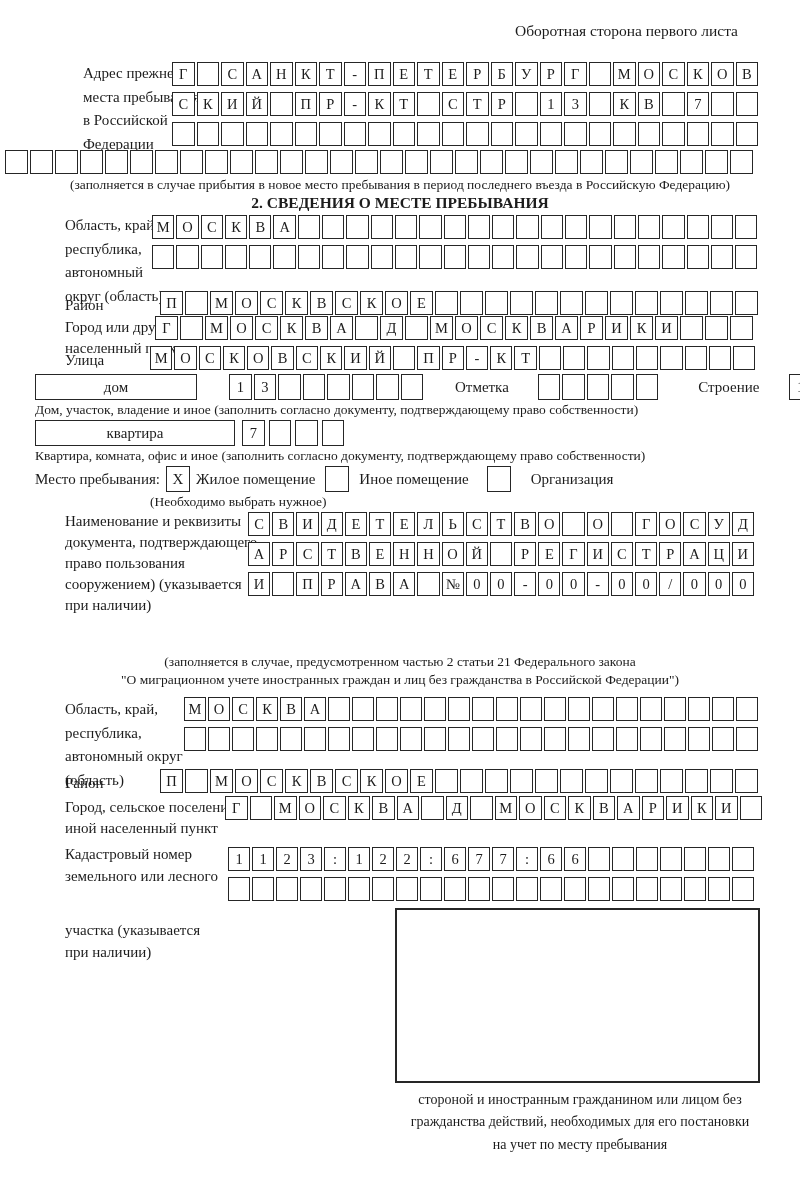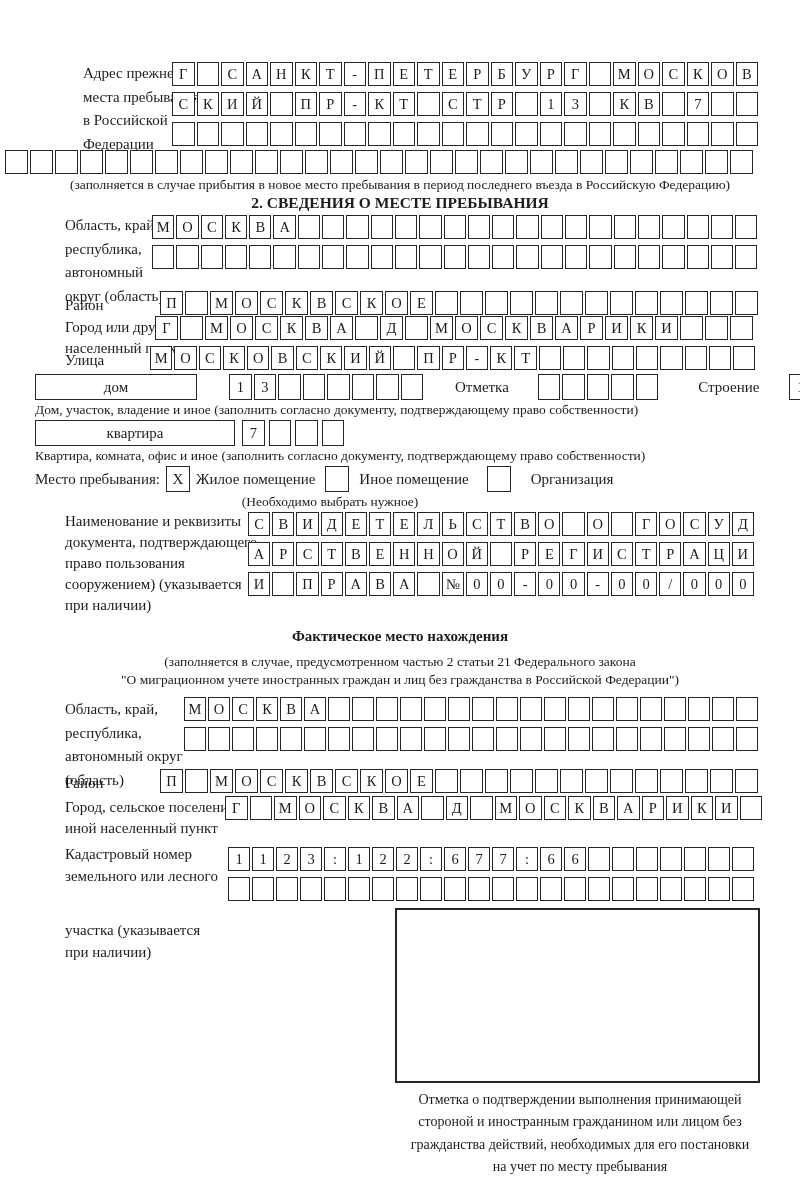--- a/index.html
+++ b/index.html
@@ -33,20 +33,21 @@
   }
   .rowflex{display:flex;align-items:center;}
   .stampbox{border:2px solid #262626;box-sizing:border-box;background:#fff;}
   .stampnote{font-size:14px;line-height:22.3px;text-align:center;}
 </style>
 </head>
 <body>
 
 <div id="page">
 
+  <div class="abs lbl" style="top:19px;right:62px;font-size:15.5px;">Оборотная сторона первого листа</div>
 
   <div class="abs" style="left:83px;top:62px;">
     <div class="lbl">Адрес прежнего</div>
     <div class="lbl">места пребывания</div>
     <div class="lbl">в Российской</div>
     <div class="lbl">Федерации</div>
   </div>
   <div class="abs cellrow" style="left:172px;top:62px;--cw:22.5px;">
       <span class="cell">Г</span>
       <span class="cell"></span>
@@ -359,21 +360,21 @@
       <span></span>
     </div>
     <div class="inline-lbl" style="margin-right:18px;">Иное помещение</div>
     <div class="chkbox" style="margin-right:20px;">
       <span></span>
     </div>
     <div class="inline-lbl">Организация</div>
   </div>
 
   <div class="abs note" style="left:35px;top:448px;">Квартира, комната, офис и иное (заполнить согласно документу, подтверждающему право собственности)</div>
-  <div class="abs note" style="left:150px;top:494px;width:360px;text-align:center;">(Необходимо выбрать нужное)</div>
+  <div class="abs note" style="left:150px;top:494px;width:360px;">(Необходимо выбрать нужное)</div>
 
   <div class="abs" style="left:65px;top:511px;">
     <div class="lbl-sm">Наименование и реквизиты</div>
     <div class="lbl-sm">документа, подтверждающего</div>
     <div class="lbl-sm">право пользования</div>
     <div class="lbl-sm">сооружением) (указывается</div>
     <div class="lbl-sm">при наличии)</div>
   </div>
   <div class="abs cellrow" style="left:248px;top:512px;--cw:22.2px;">
       <span class="cell">С</span>
@@ -438,21 +439,20 @@
       <span class="cell">0</span>
       <span class="cell">-</span>
       <span class="cell">0</span>
       <span class="cell">0</span>
       <span class="cell">/</span>
       <span class="cell">0</span>
       <span class="cell">0</span>
       <span class="cell">0</span>
     </div>
 
-  <div class="abs title center" style="top:628px;font-size:15px;">Фактическое место нахождения</div>
   <div class="abs note center" style="top:654px;">(заполняется в случае, предусмотренном частью 2 статьи 21 Федерального закона</div>
   <div class="abs note center" style="top:672px;">"О миграционном учете иностранных граждан и лиц без гражданства в Российской Федерации")</div>
 
   <div class="abs" style="left:65px;top:698px;">
     <div class="lbl">Область, край,</div>
     <div class="lbl">республика,</div>
     <div class="lbl">автономный округ</div>
     <div class="lbl">(область)</div>
   </div>
   <div class="abs cellrow" style="left:184px;top:697px;--cw:22px;">
@@ -615,19 +615,18 @@
       <span class="cell"></span>
       <span class="cell"></span>
       <span class="cell"></span>
       <span class="cell"></span>
       <span class="cell"></span>
       <span class="cell"></span>
     </div>
 
   <div class="abs stampbox" style="left:395px;top:908px;width:365px;height:175px;"></div>
   <div class="abs stampnote" style="left:360px;top:1089px;width:440px;">
-    <div>Отметка о подтверждении выполнения принимающей</div>
     <div>стороной и иностранным гражданином или лицом без</div>
     <div>гражданства действий, необходимых для его постановки</div>
     <div>на учет по месту пребывания</div>
   </div>
 
 </div>
 
 </body></html>

